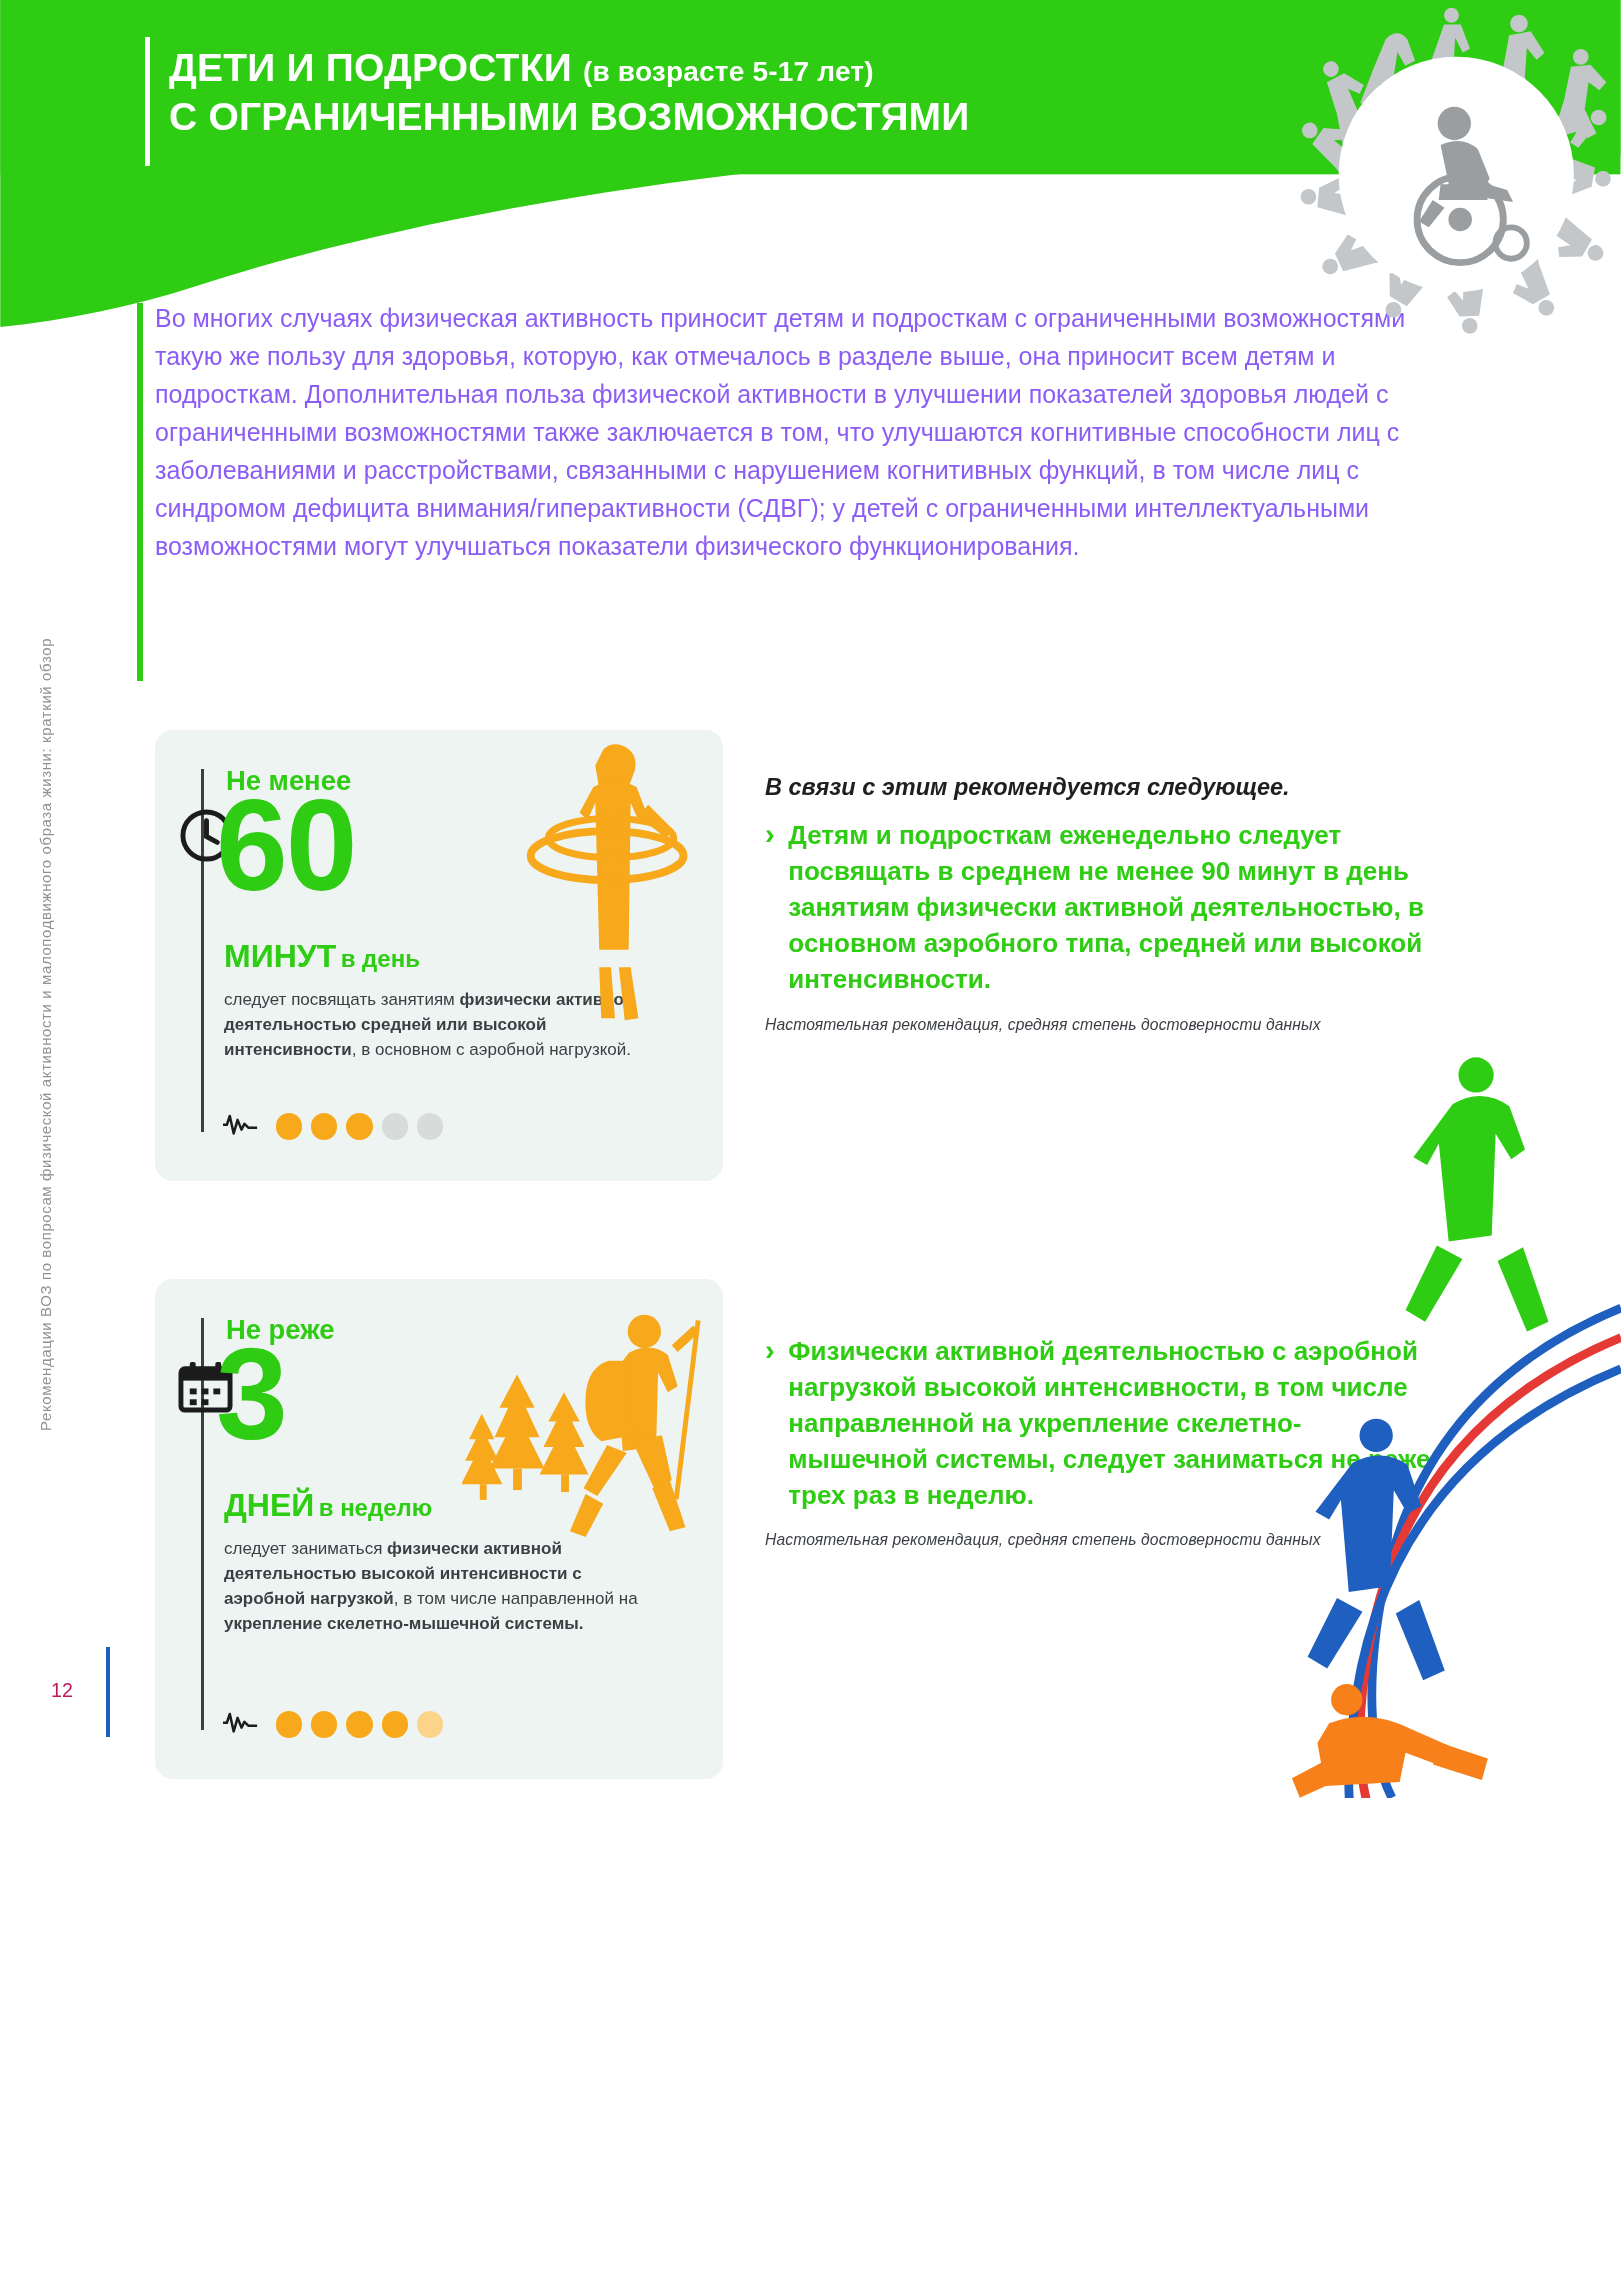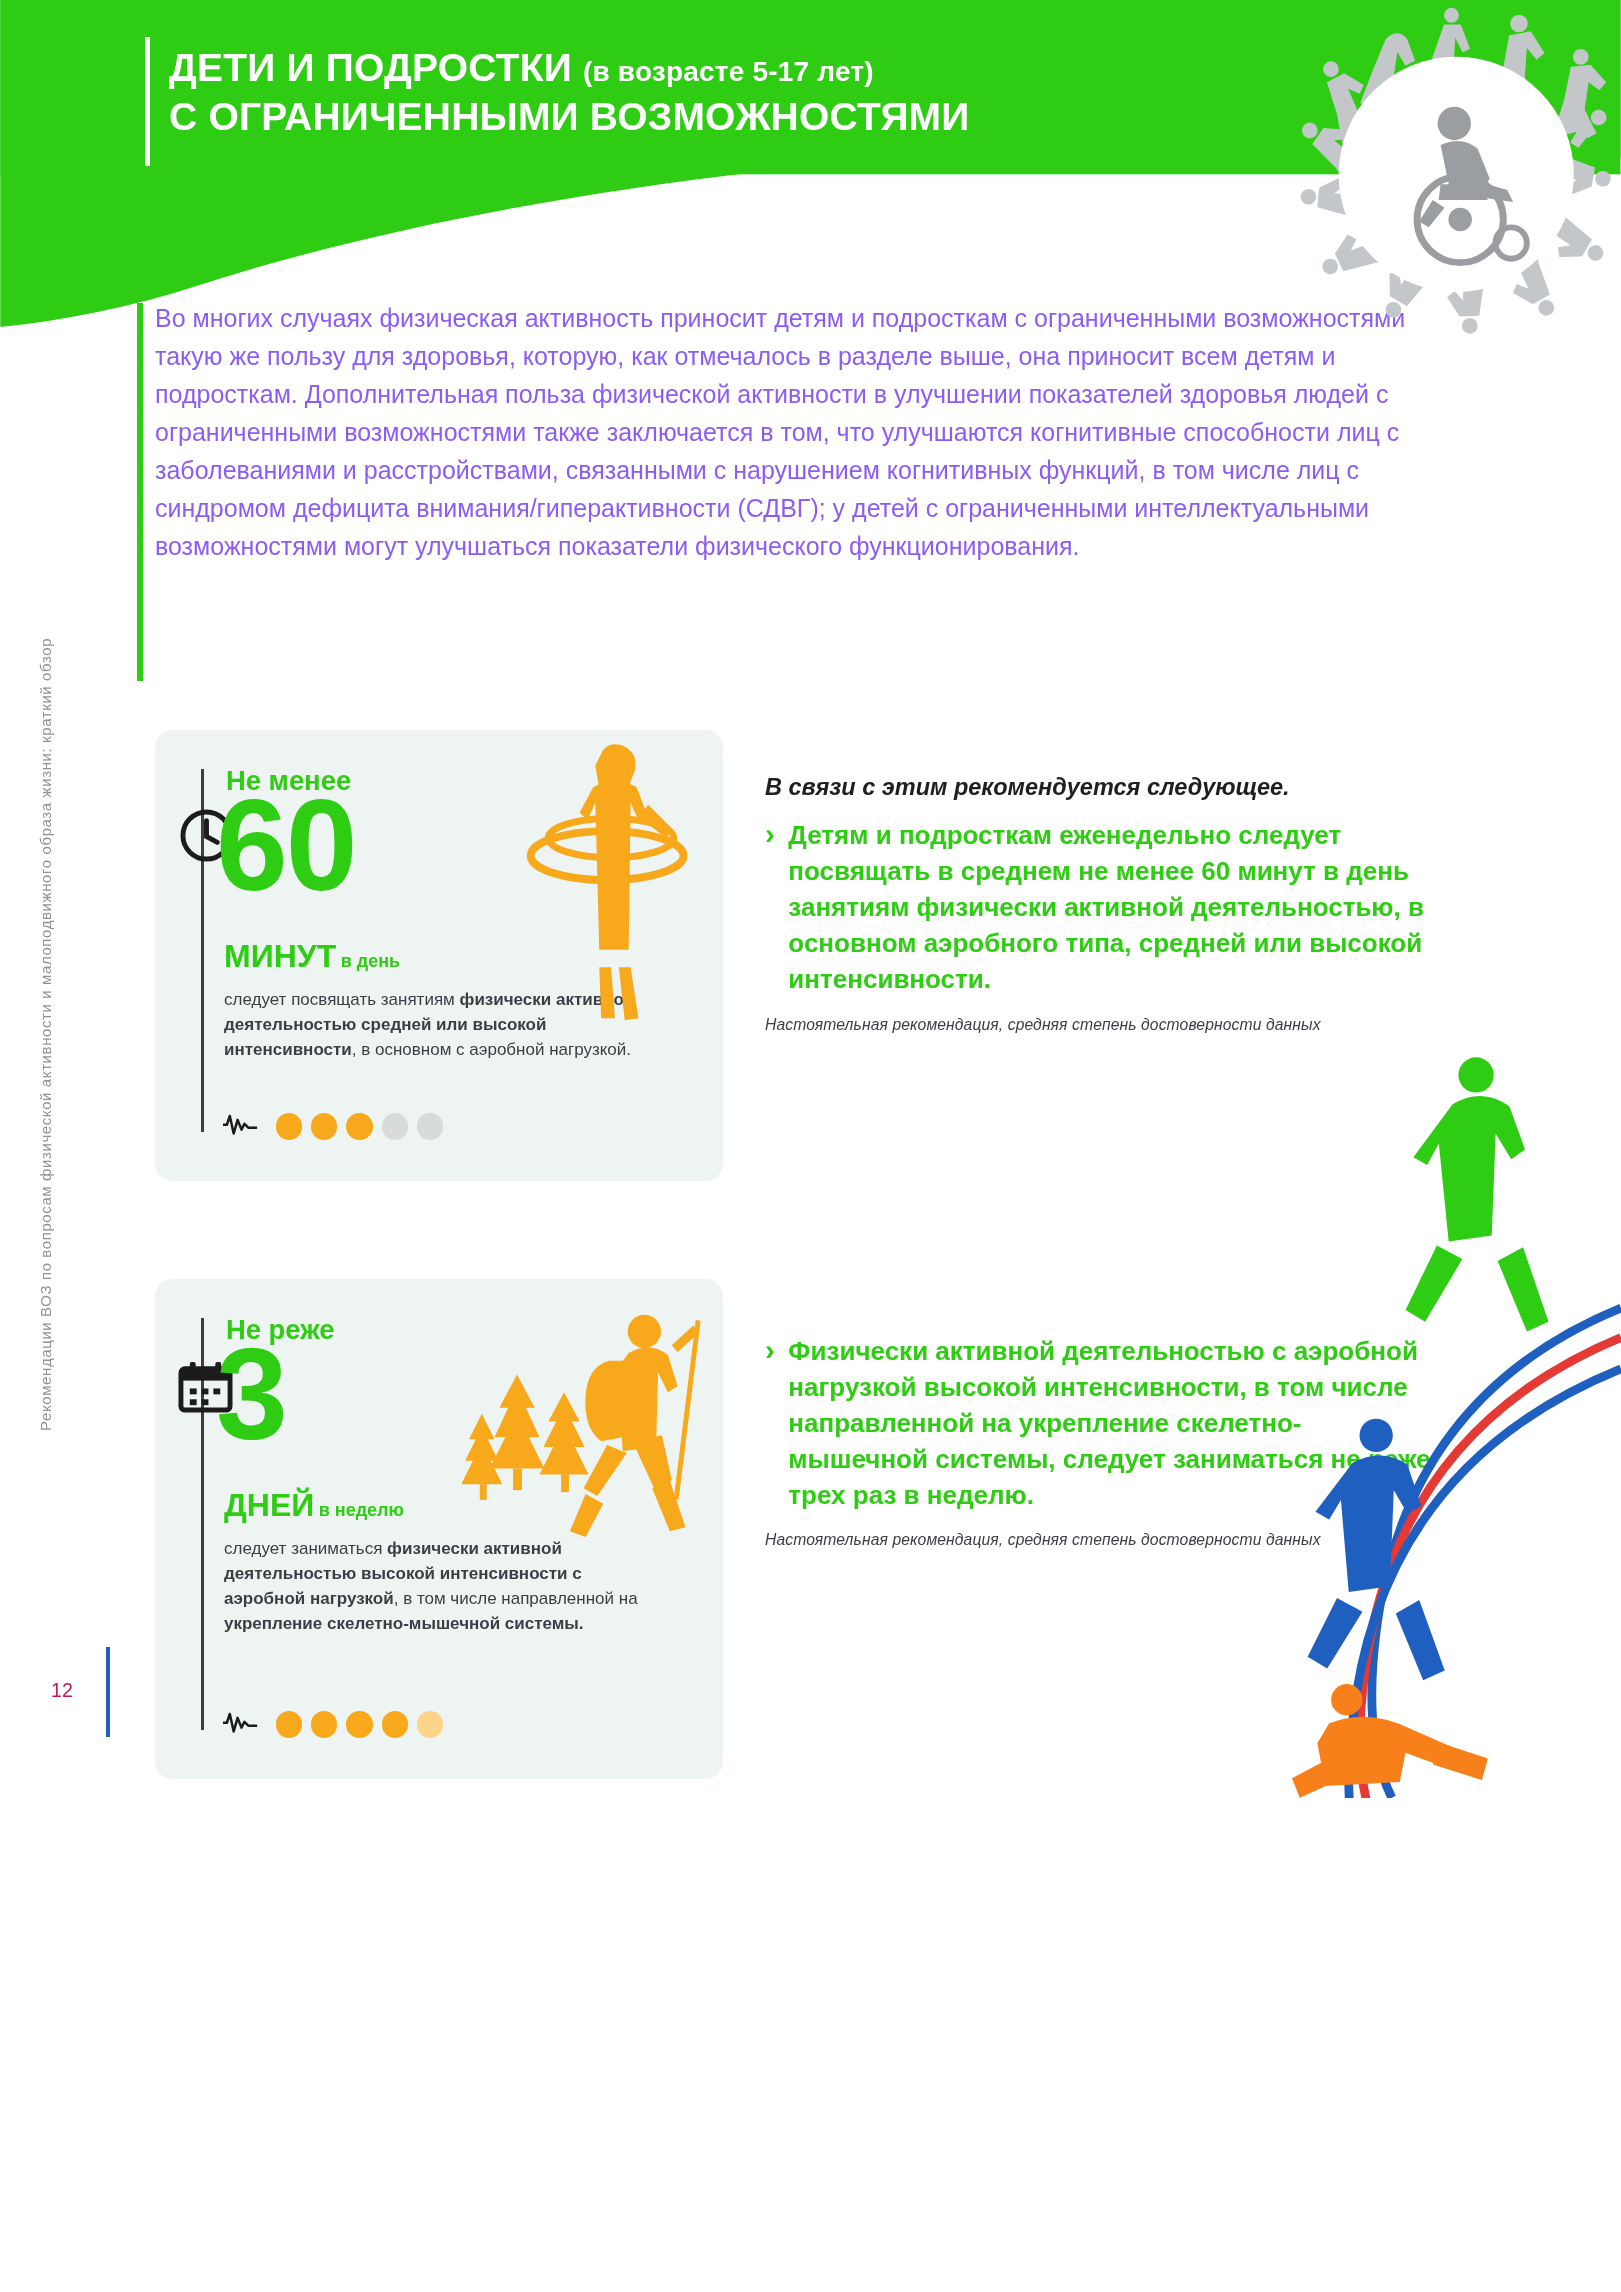--- a/index.html
+++ b/index.html
@@ -85,21 +85,21 @@
     position: absolute; left: 61px; color: #2ECC12;
     font-weight: bold; line-height: .85; letter-spacing: -2px;
   }
   .card-1 .big-num { top: 61px; font-size: 129px; }
   .card-2 .big-num { top: 61px; font-size: 129px; }
 
   .unit-line { position: absolute; left: 69px; white-space: nowrap; }
   .card-1 .unit-line { top: 208px; }
   .card-2 .unit-line { top: 208px; }
   .unit-big { color: #2ECC12; font-weight: bold; font-size: 32px; }
-  .unit-small { color: #2ECC12; font-weight: bold; font-size: 18px; }
+  .unit-small { color: #2ECC12; font-weight: bold; font-size: 24px; }
 
   .card-body {
     position: absolute; left: 69px; width: 421px;
     color: #3b3f44; font-size: 17px; line-height: 25px;
   }
   .card-1 .card-body { top: 257px; }
   .card-2 .card-body { top: 257px; }
   .card-body b { font-weight: bold; }
 
   
@@ -376,21 +376,21 @@
         <span class="dot" style="background: rgb(247, 168, 27);"></span>
         <span class="dot" style="background: rgb(247, 168, 27);"></span>
         <span class="dot" style="background: rgb(251, 212, 138);"></span>
       </div>
   </div>
 
   <div class="rec-block rec-1">
     <div class="rec-lead">В связи с этим рекомендуется следующее.</div>
     <div class="rec-item">
       <div class="chev">›</div>
-      <div class="rec-text">Детям и подросткам еженедельно следует посвящать в среднем не менее 60 минут в день занятиям физически активной деятельностью, в основном аэробного типа, средней или высокой интенсивности.</div>
+      <div class="rec-text">Детям и подросткам еженедельно следует посвящать в среднем не менее 90 минут в день занятиям физически активной деятельностью, в основном аэробного типа, средней или высокой интенсивности.</div>
     </div>
     <div class="rec-note">Настоятельная рекомендация, средняя степень достоверности данных</div>
   </div>
 
   <div class="rec-block rec-2">
     <div class="rec-item">
       <div class="chev">›</div>
       <div class="rec-text">Физически активной деятельностью с аэробной нагрузкой высокой интенсивности, в том числе направленной на укрепление скелетно-мышечной системы, следует заниматься не реже трех раз в неделю.</div>
     </div>
     <div class="rec-note">Настоятельная рекомендация, средняя степень достоверности данных</div>

